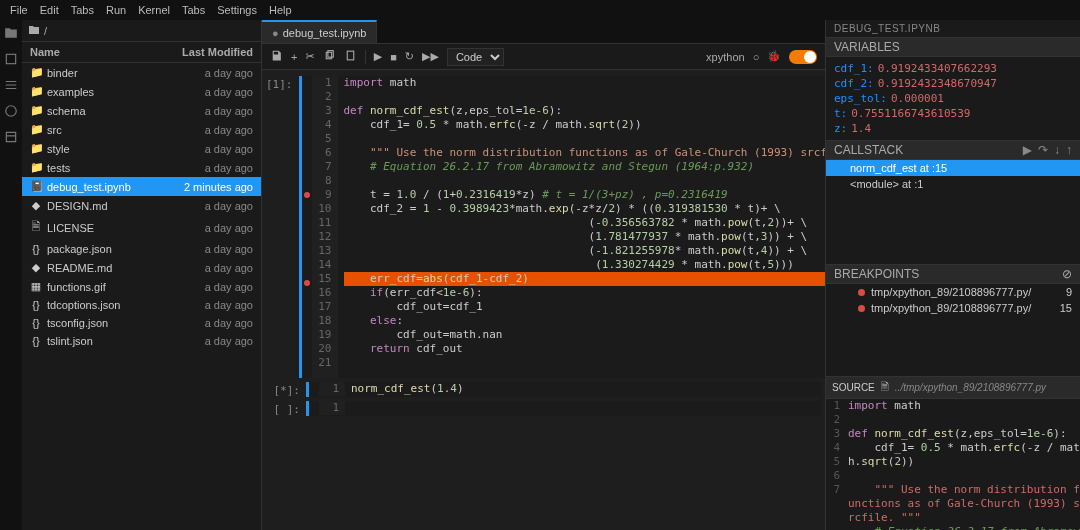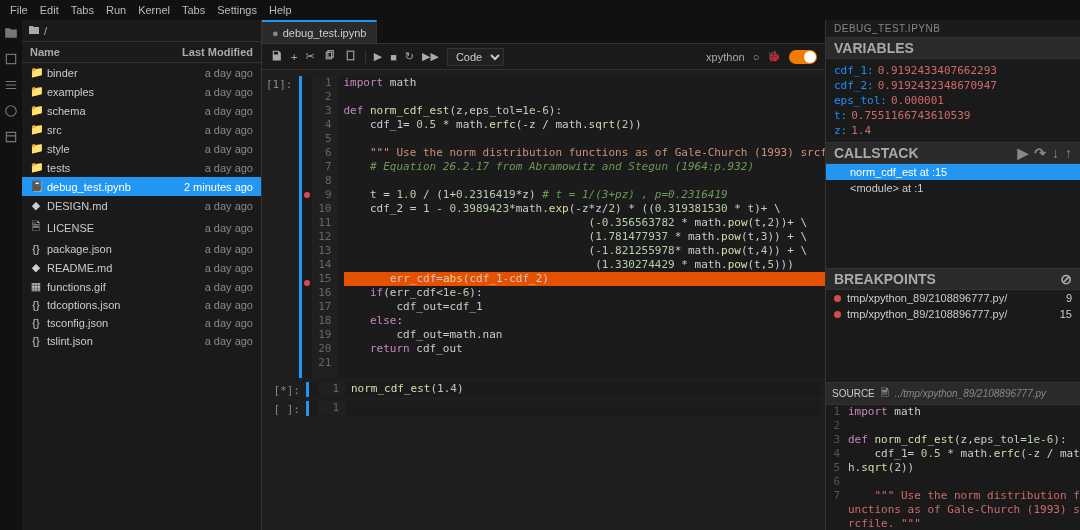--- a/index.html
+++ b/index.html
@@ -152,21 +152,21 @@
     display:flex;
   }
   .gutCol {
     width:10px;
   }
   .bp { width:6px;height:6px;border-radius:50%;background:#d94b4b; margin:4px auto 0;}
   .lnCol { width:26px; text-align:right; color:#666; background:#202020; padding-right:6px;}
   .codeLine { height:14px; }
   .codeTxt { flex:1; padding-left:6px; position:relative; }
   .codeTxt .lineWrap { height:14px; white-space:pre; overflow:hidden; }
-  .hlCurrent { background: var(--orange-dark); padding-left: 20px; }
+  .hlCurrent { background: var(--orange-dark); }
   
   
   .right {
     width:255px;
     background:var(--panel);
     border-left:1px solid var(--border);
     display:flex;
     flex-direction:column;
     font-size:11px;
   }
@@ -174,36 +174,35 @@
     padding:3px 8px;
     font-size:10px;
     color:#888;
     letter-spacing:0.5px;
   }
   .rhdr {
     display:flex;
     align-items:flex-start;
     justify-content:space-between;
     padding:2px 8px;
-    font-size:14px;
+    font-size:12px;
     color:#aaa;
     background:var(--panel3);
     border-top:1px solid var(--border);
     border-bottom:1px solid var(--border);
-    font-weight:bold;
   }
   .rhdr .icons { display:flex; gap:6px; color:#888;}
   .rbody { padding:4px 8px; }
   .varRow { display:flex; gap:4px; font-family:monospace; font-size:11px; line-height:15px;}
   .vname { color: var(--blue); }
   .vval { color: var(--red); }
   .csRow { padding:2px 24px; cursor:pointer;}
   .csRow.sel { background: var(--accent); color:#fff;}
   .bpRow { display:flex; justify-content:space-between; padding:2px 8px; }
-  .bpRow .bpd { display:flex; align-items:center; gap:6px; }
+  .bpRow .bpd { display:flex; align-items:center; gap:6px;margin-left:24px; }
   .bpRow .c { width:7px;height:7px;border-radius:50%;background:#d94b4b;}
   
   .srcHdr {
     display:flex; align-items:center; gap:6px; padding:2px 6px; font-size:10px;
     background:var(--panel3);
     border-top:1px solid var(--border);
     border-bottom:1px solid var(--border);
   }
   .srcHdr .path { color:#888; font-style:italic; }
   .src { flex:1; overflow:hidden; font-family:monospace; font-size:11px; line-height:14px; display:flex;}

